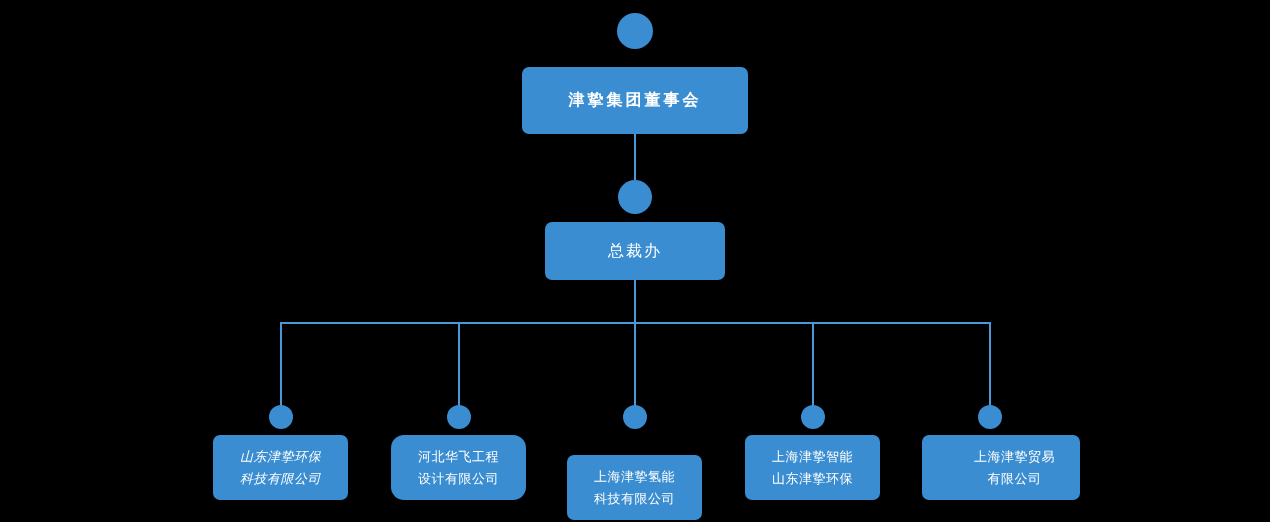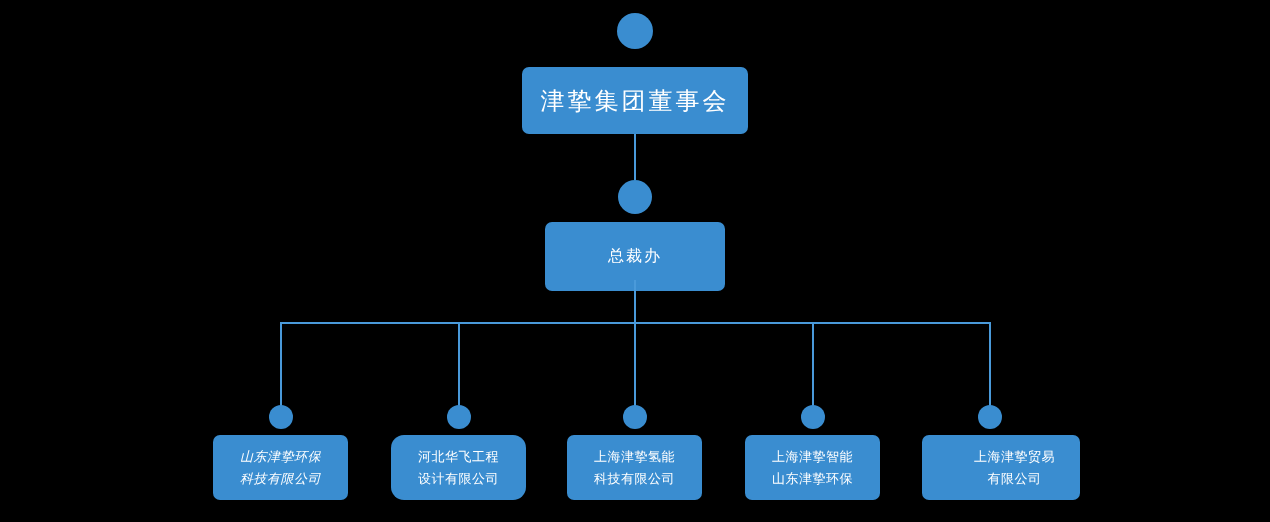--- a/index.html
+++ b/index.html
@@ -25,22 +25,23 @@
     color: #ffffff;
     display: flex;
     align-items: center;
     justify-content: center;
     text-align: center;
     line-height: 1.55;
     letter-spacing: 1px;
     white-space: pre-line;
   }
   .node-box.root {
-    font-size: 24px;
+    font-size: 16px;
     letter-spacing: 3px;
+    font-weight: bold;
   }
   .node-box.mid {
     font-size: 16px;
     letter-spacing: 2px;
   }
   .node-box.leaf {
     font-size: 13px;
     letter-spacing: 0.5px;
     line-height: 1.65;
   }
@@ -69,42 +70,42 @@
 <div id="canvas">
 
   <div class="node-dot" style="left:617px; top:13px; width:36px; height:36px;"></div>
 
   <div class="conn-v" style="left:634px; top:134px; width:2px; height:46px;"></div>
 
   <div class="node-box root" style="left:522px; top:67px; width:226px; height:67px;">津挚集团董事会</div>
 
   <div class="node-dot" style="left:618px; top:180px; width:34px; height:34px;"></div>
 
-  <div class="node-box mid" style="left:545px; top:222px; width:180px; height:69px;">总裁办</div>
+  <div class="node-box mid" style="left:545px; top:222px; width:180px; height:58px;">总裁办</div>
 
   <div class="conn-v" style="left:634px; top:280px; width:2px; height:43px;"></div>
 
   <div class="conn-h" style="left:280px; top:322px; width:711px; height:2px;"></div>
 
   <div class="conn-v" style="left:280px; top:322px; width:2px; height:86px;"></div>
   <div class="conn-v" style="left:458px; top:322px; width:2px; height:86px;"></div>
   <div class="conn-v" style="left:634px; top:322px; width:2px; height:86px;"></div>
   <div class="conn-v" style="left:812px; top:322px; width:2px; height:86px;"></div>
   <div class="conn-v" style="left:989px; top:322px; width:2px; height:86px;"></div>
 
   <div class="node-dot" style="left:269px; top:405px; width:24px; height:24px;"></div>
   <div class="node-box leaf" style="left:213px; top:435px; width:135px; height:65px;font-style:italic;">山东津挚环保
 科技有限公司</div>
 
   <div class="node-dot" style="left:447px; top:405px; width:24px; height:24px;"></div>
   <div class="node-box leaf" style="left:391px; top:435px; width:135px; height:65px;border-radius:13px;">河北华飞工程
 设计有限公司</div>
 
   <div class="node-dot" style="left:623px; top:405px; width:24px; height:24px;"></div>
-  <div class="node-box leaf" style="left:567px; top:435px; width:135px; height:65px;">上海津挚氢能
+  <div class="node-box leaf" style="left:567px; top:455px; width:135px; height:65px;">上海津挚氢能
 科技有限公司</div>
 
   <div class="node-dot" style="left:801px; top:405px; width:24px; height:24px;"></div>
   <div class="node-box leaf" style="left:745px; top:435px; width:135px; height:65px;">上海津挚智能
 山东津挚环保</div>
 
   <div class="node-dot" style="left:978px; top:405px; width:24px; height:24px;"></div>
   <div class="node-box leaf" style="left:922px; top:435px; width:158px; height:65px;padding-left:27px;">上海津挚贸易
 有限公司</div>
 

